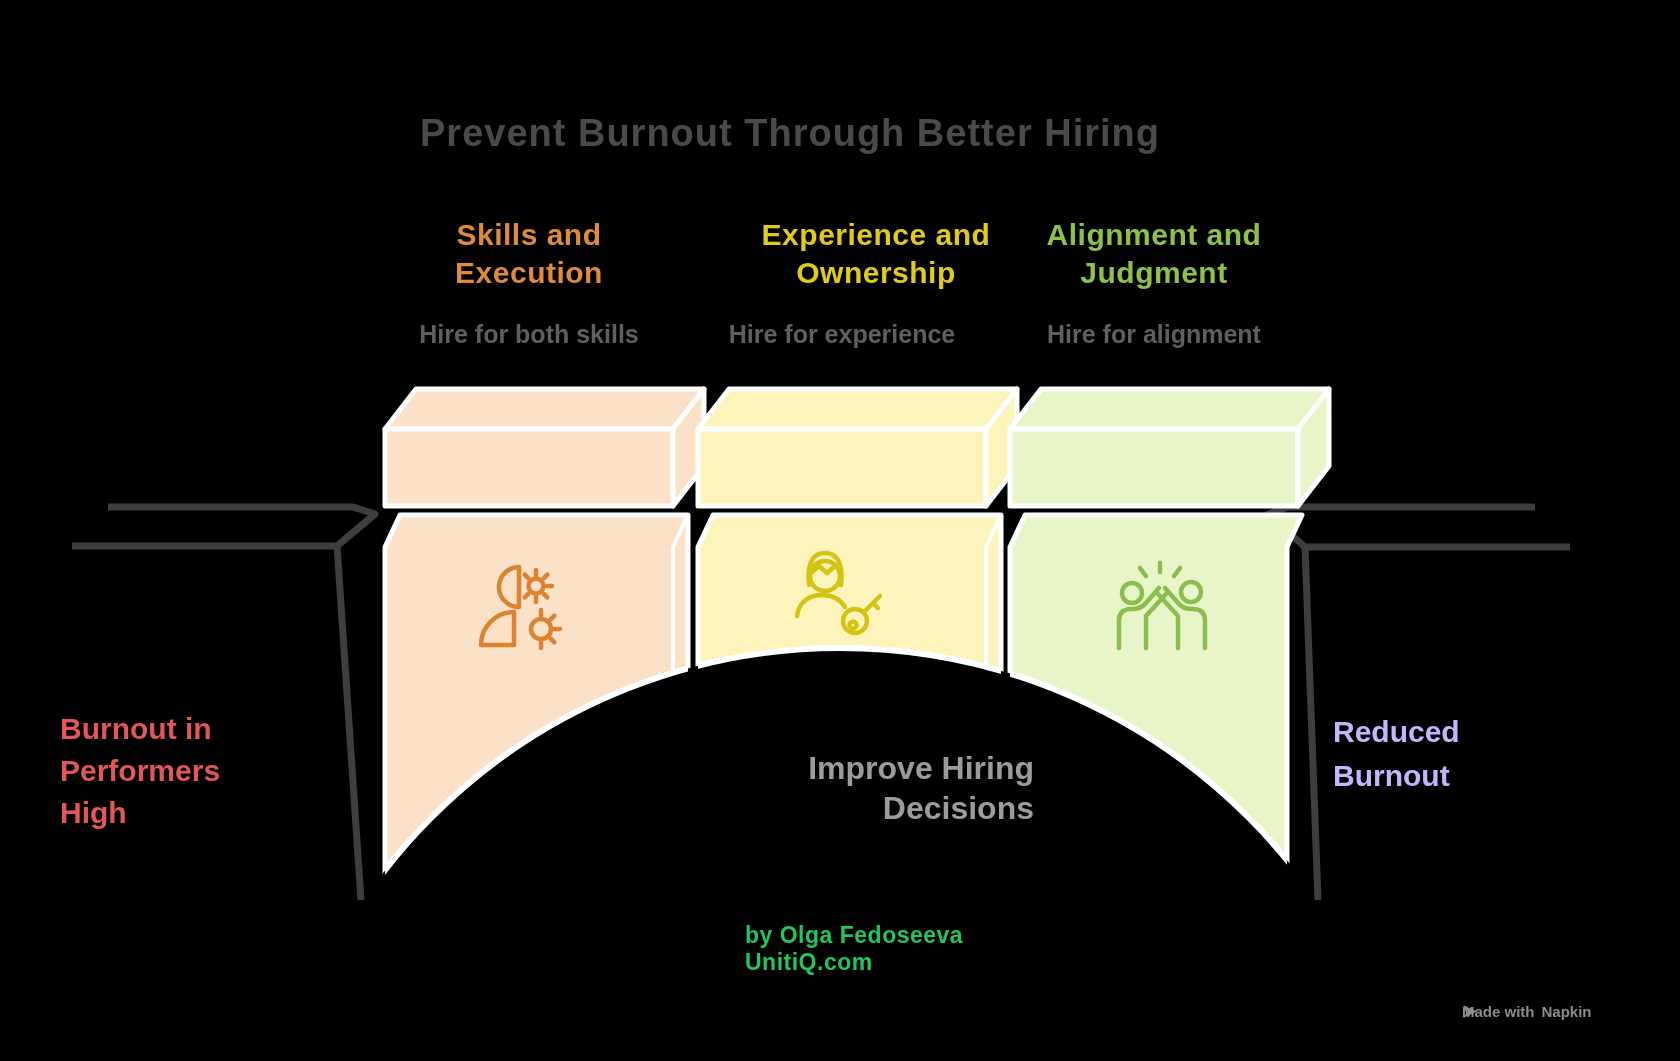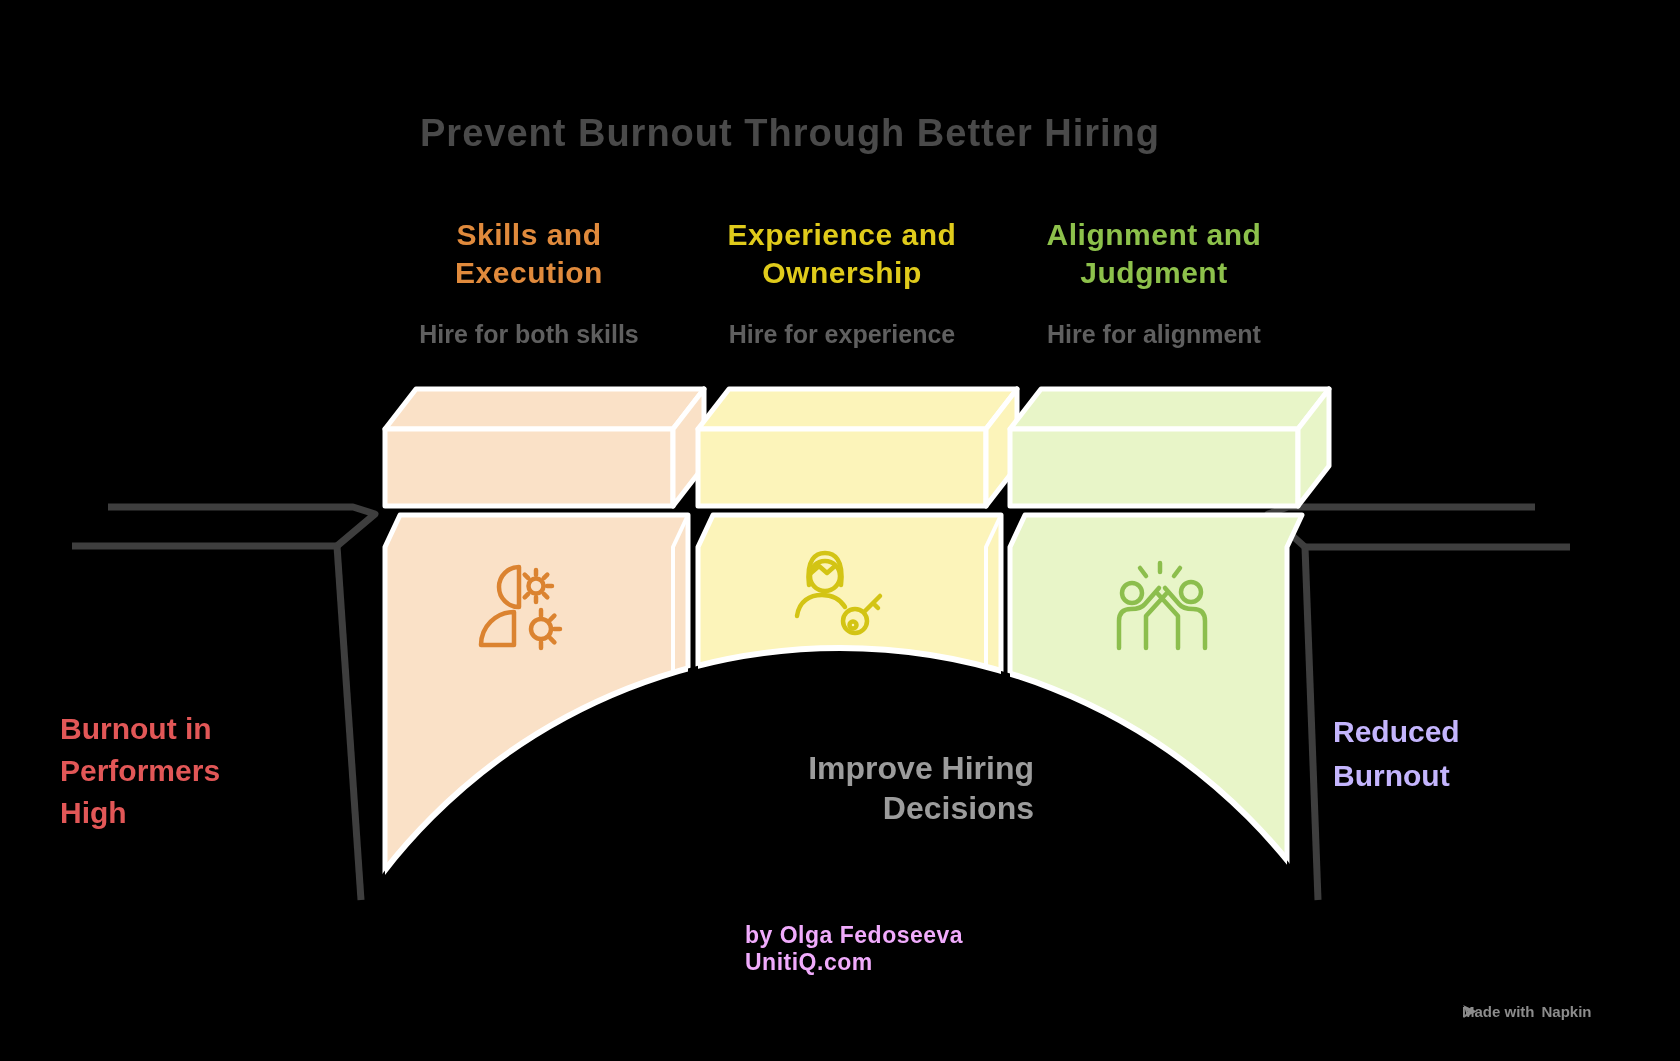--- a/index.html
+++ b/index.html
@@ -3,30 +3,30 @@
 <meta charset="utf-8">
 <style>
   html,body{margin:0;padding:0;background:#000;}
   .stage{position:relative;width:1680px;height:1061px;background:#000;overflow:hidden;
          font-family:"Liberation Sans", sans-serif;}
   .stage svg{position:absolute;left:0;top:0;}
   .txt{position:absolute;font-weight:bold;}
   .title{left:150px;top:88px;width:1280px;text-align:center;font-size:38px;color:#4a4a4a;letter-spacing:1px;margin-top:24px;}
   .col-heading{top:216px;width:360px;text-align:center;font-size:30px;line-height:38px;letter-spacing:0.5px;}
   .col-heading.c1{left:349px;color:#E08A3C;}
-  .col-heading.c2{left:662px;color:#E0CB1B;}
+  .col-heading.c2{left:696px;color:#E0CB1B;}
   .col-heading.c3{left:974px;color:#8DC14B;}
   .col-sub{top:320px;width:360px;text-align:center;font-size:25px;color:#5f5f5f;}
   .col-sub.c1{left:349px;}
   .col-sub.c2{left:662px;}
   .col-sub.c3{left:974px;}
   .left-label{left:60px;top:708px;width:272px;text-align:left;font-size:30px;line-height:42px;color:#E25757;}
   .right-label{left:1333px;top:710px;width:280px;text-align:left;font-size:30px;line-height:44px;color:#c4b5fd;}
   .center-label{left:634px;top:748px;width:400px;text-align:right;font-size:32px;line-height:40px;color:#9C9C9C;}
-  .credit{left:745px;top:922px;font-size:23px;line-height:27px;color:#f0abfc;font-weight:bold;letter-spacing:0.5px;}
+  .credit{left:745px;top:922px;font-size:23px;line-height:27px;color:#22c55e;font-weight:bold;letter-spacing:0.5px;}
   .badge{left:1462px;top:1003px;display:flex;align-items:center;gap:7px;font-size:15px;color:#8C8C8C;font-weight:bold;}
   .line{display:block;}
 </style>
 </head>
 <body>
 
 <div class="stage">
 
   <svg width="1680" height="1061" viewBox="0 0 1680 1061">
     <defs>

